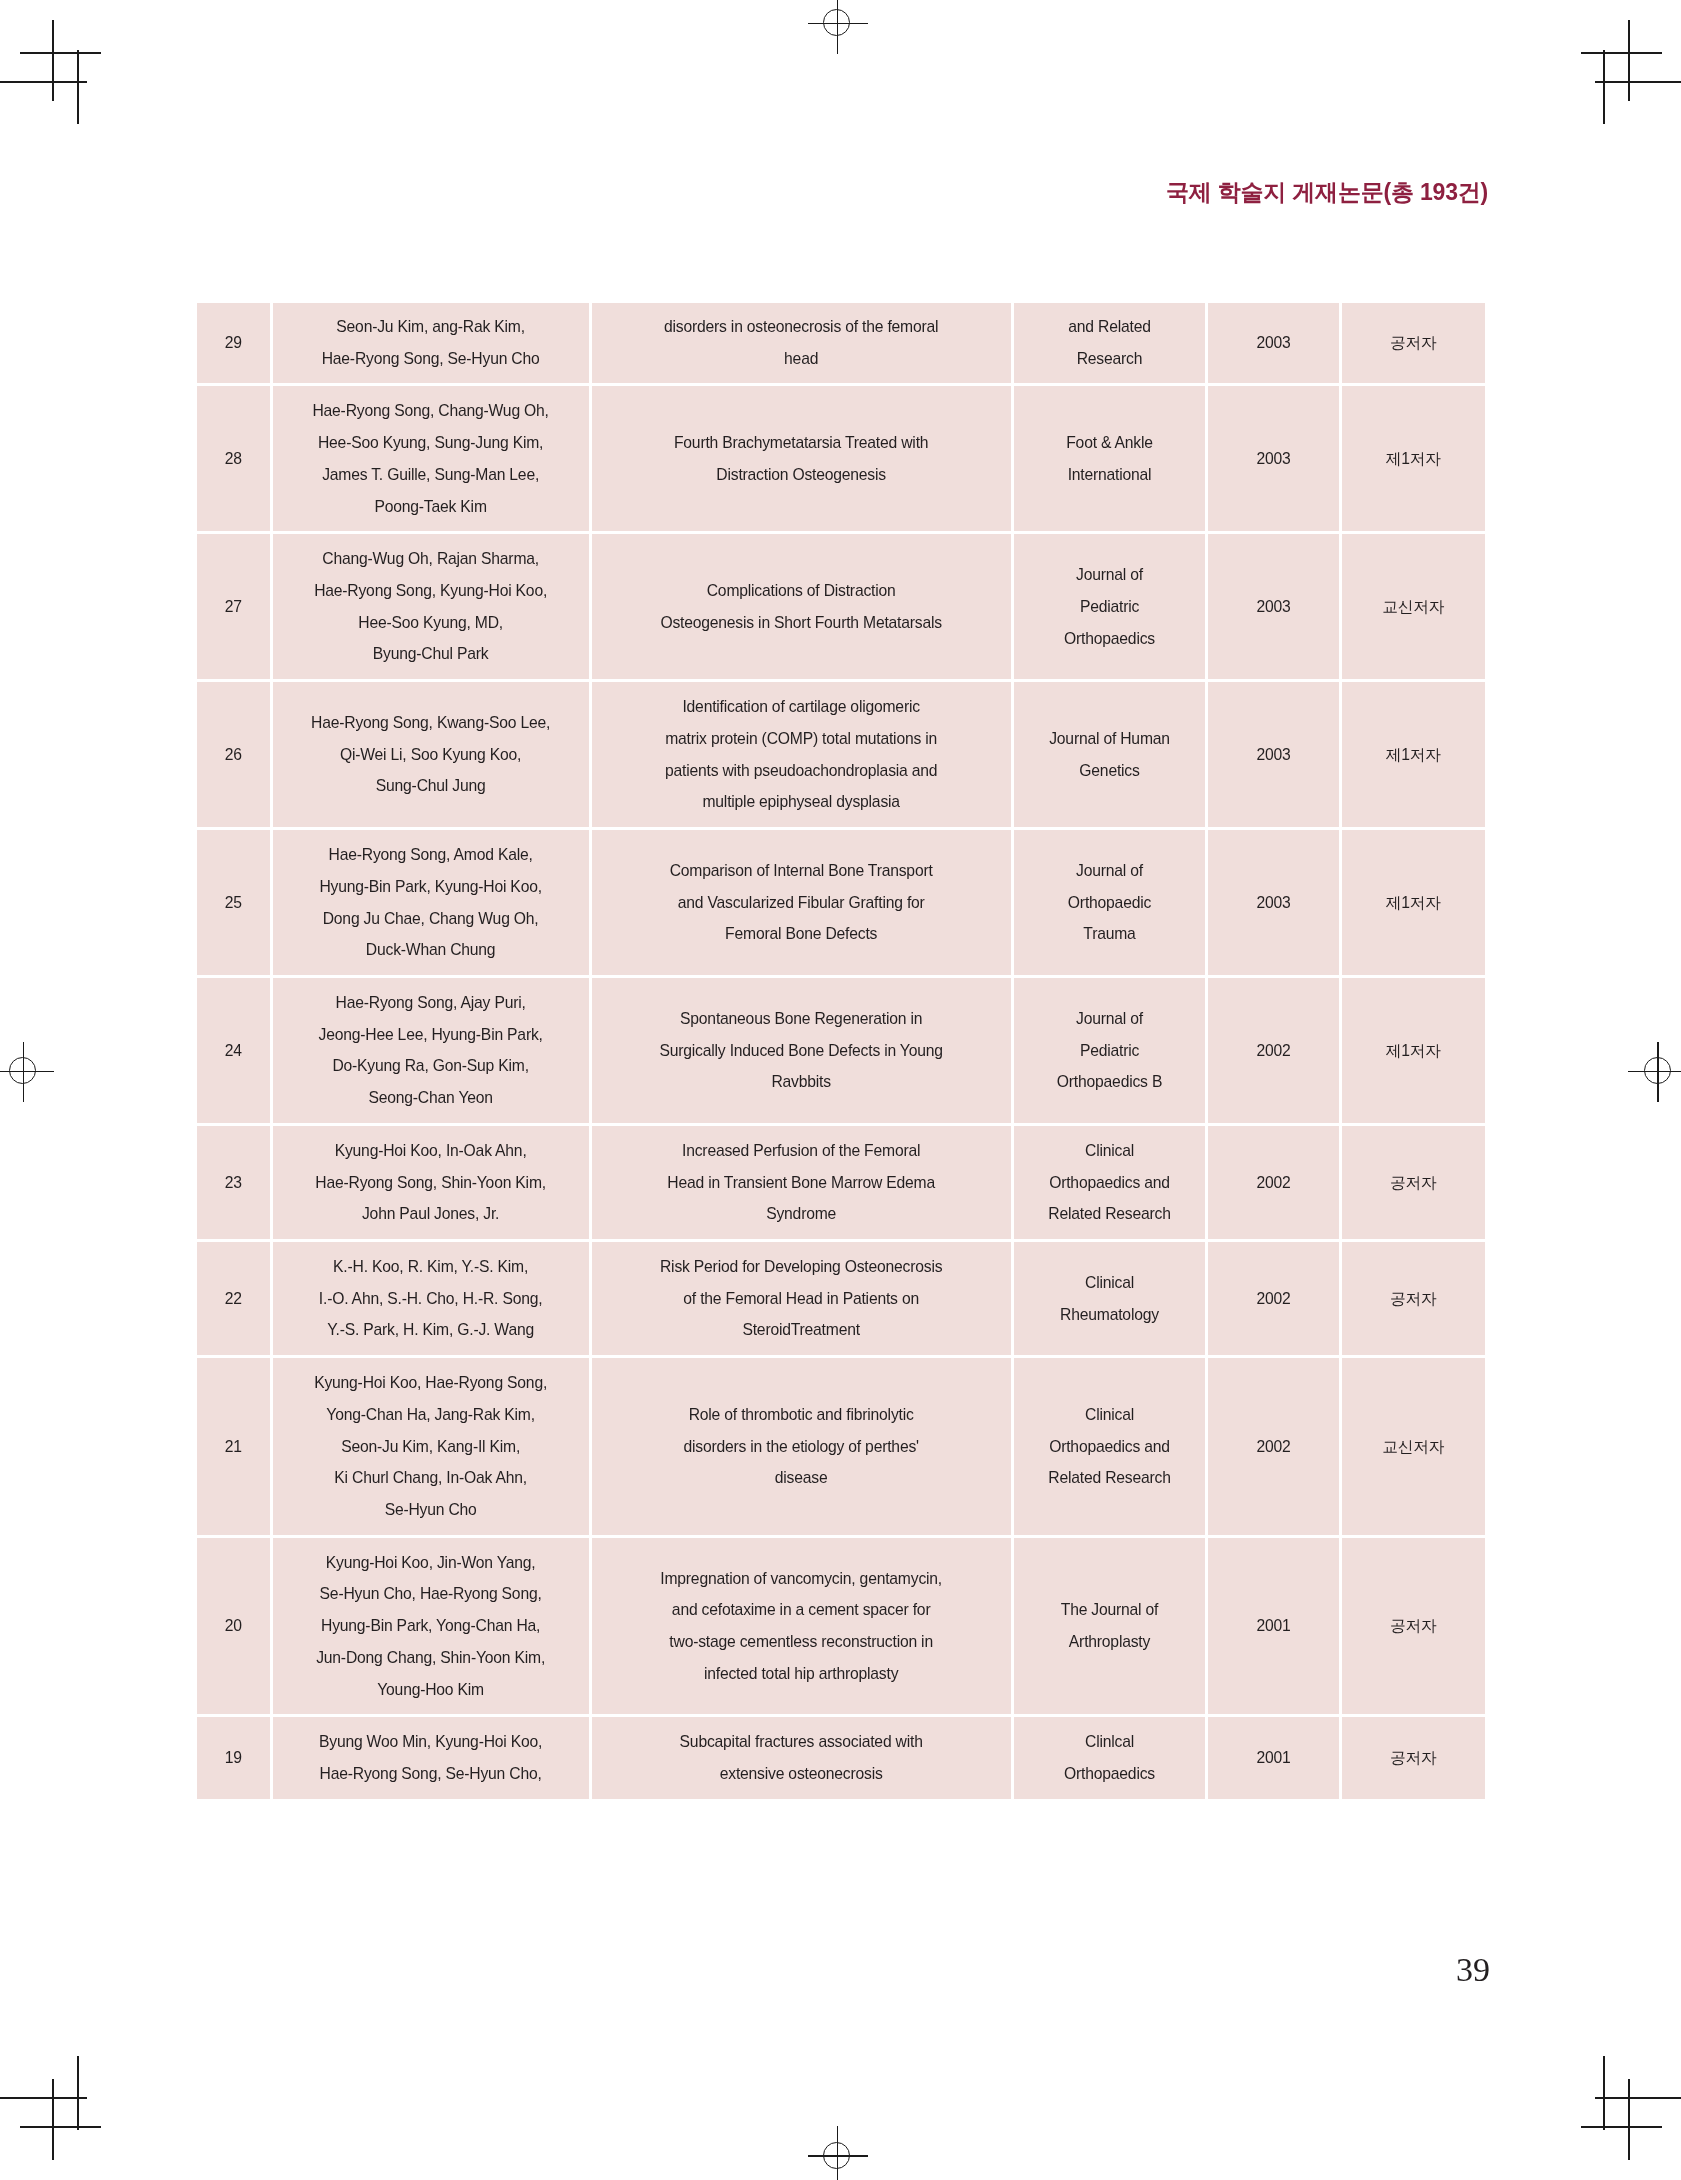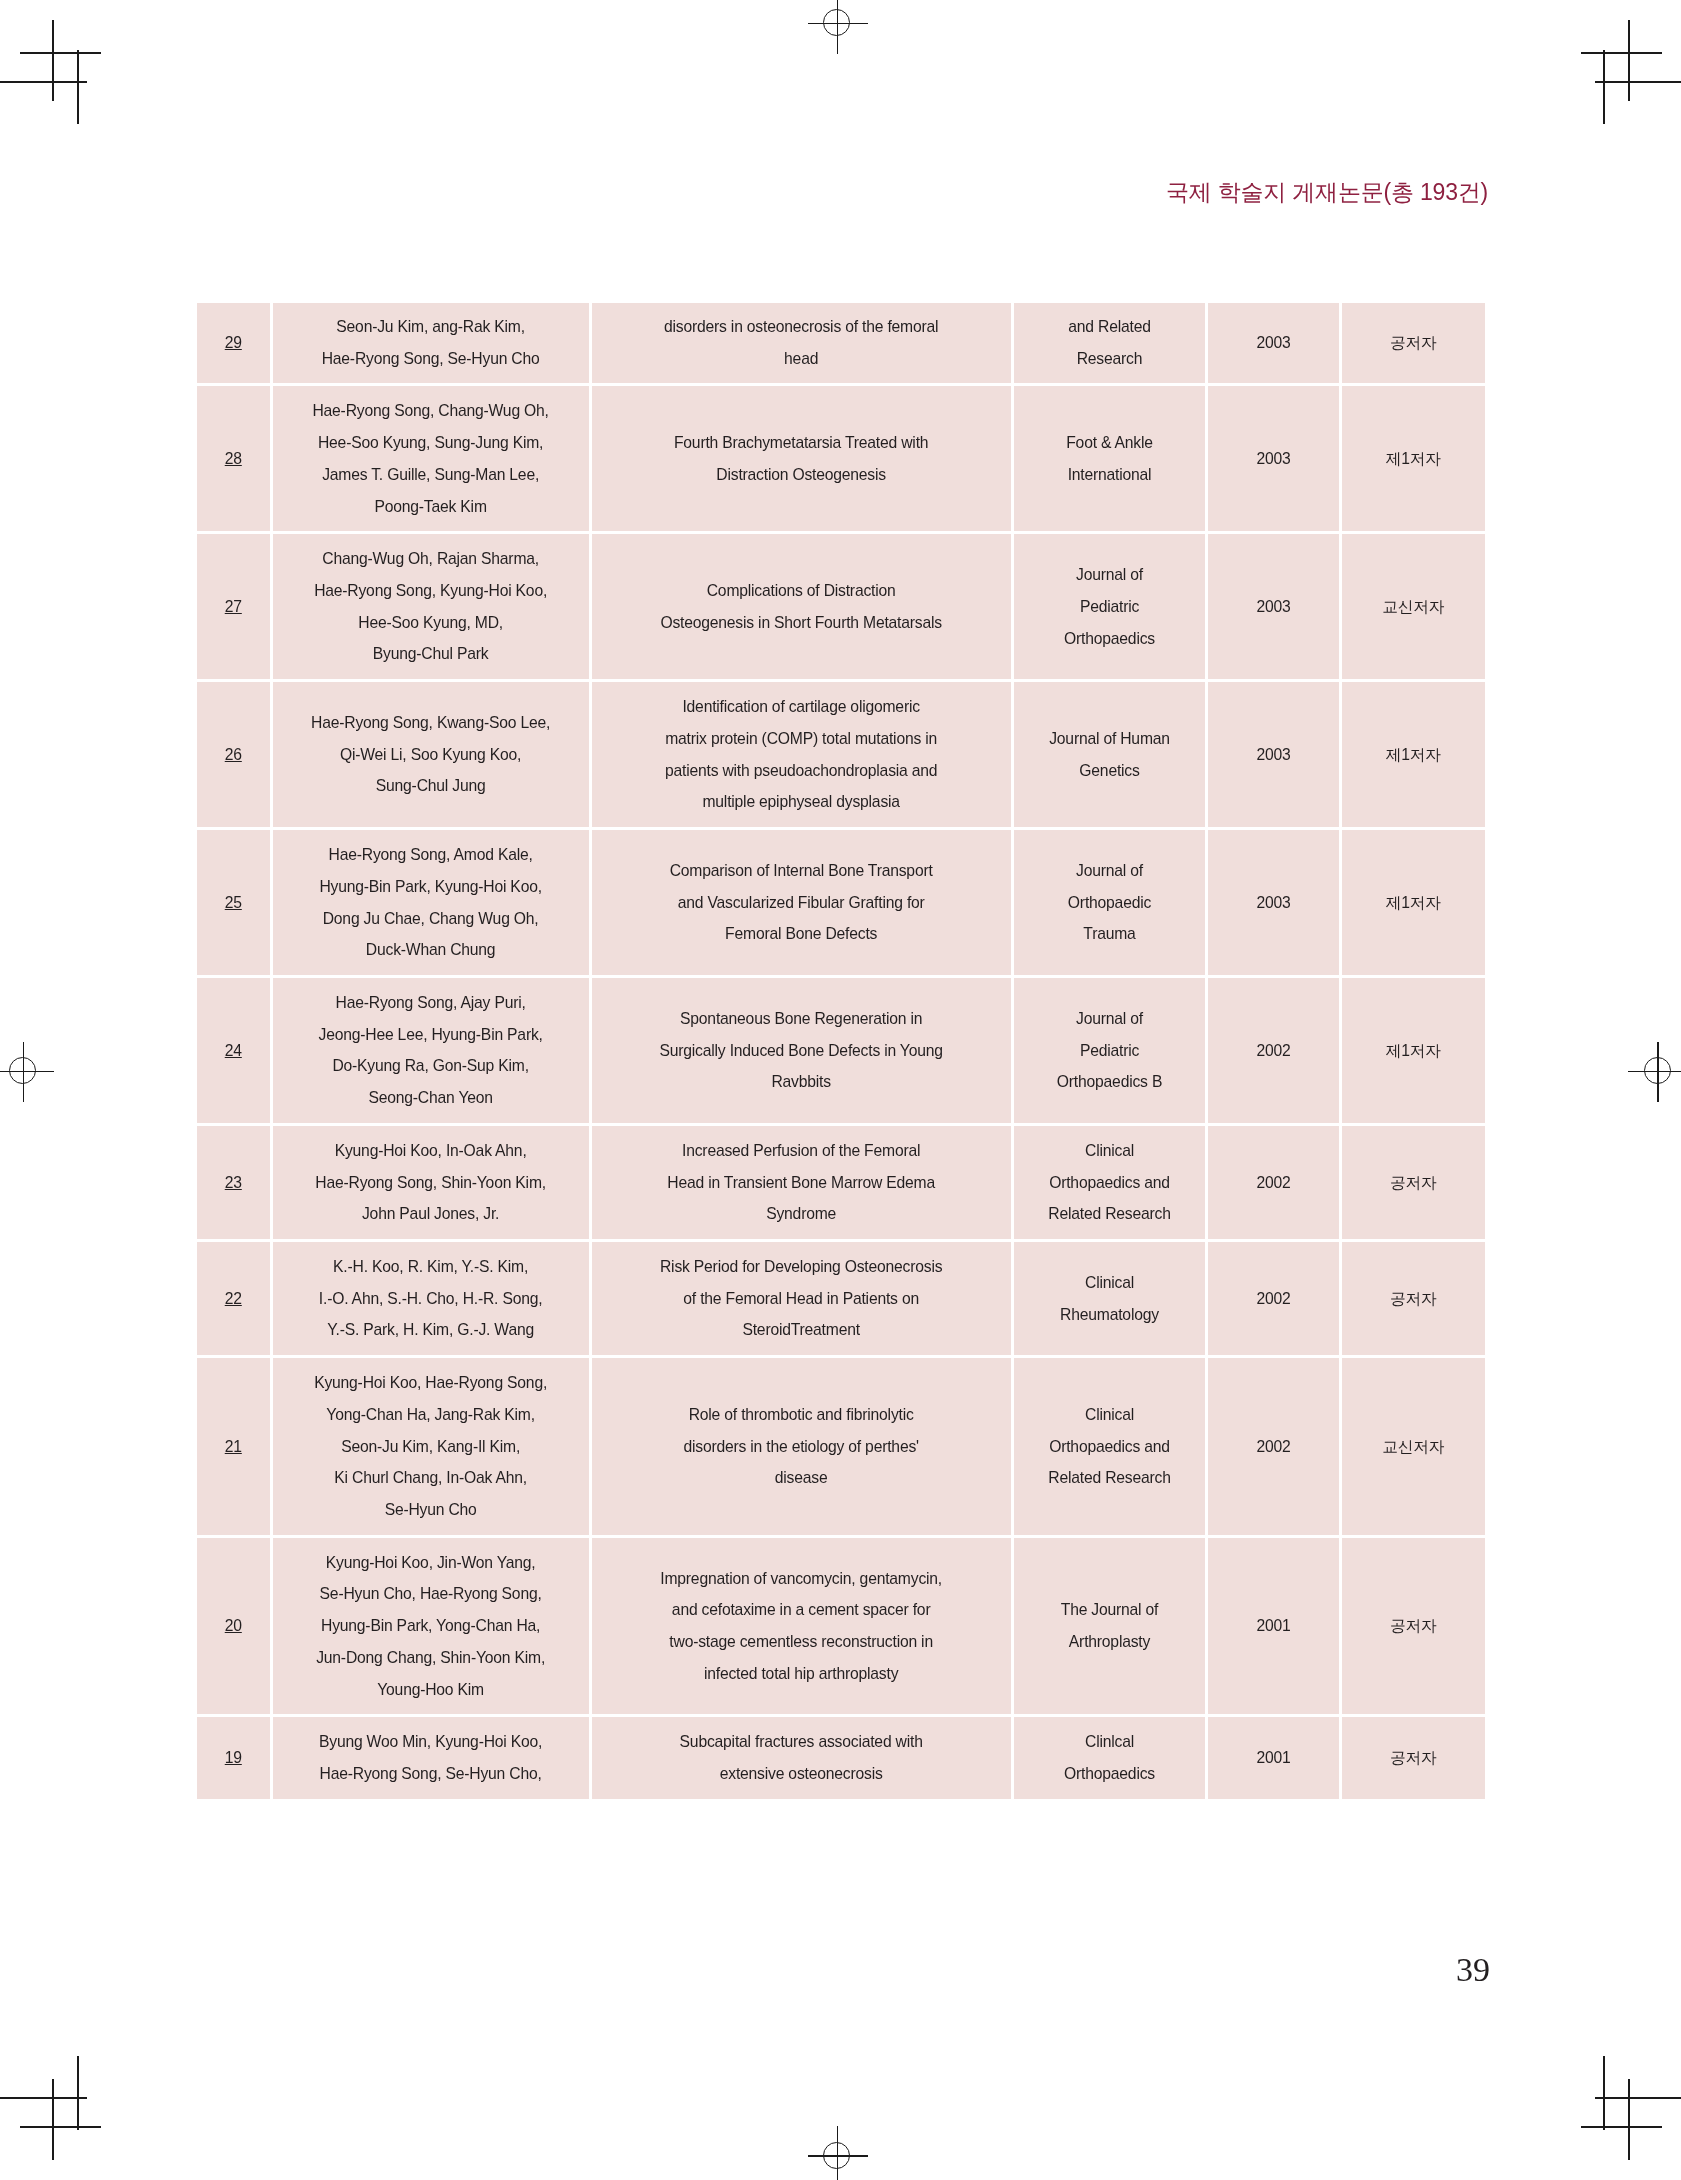--- a/index.html
+++ b/index.html
@@ -49,21 +49,21 @@
     height: 1.4px; width: 60px;
     background: #1a1a1a;
   }
 
   
   .running-head {
     position: absolute;
     right: 194px;
     top: 177px;
     font-size: 23px;
-    font-weight: normal;
+    font-weight: bold;
     letter-spacing: -0.2px;
     color: #8e2040;
     white-space: nowrap;
     margin-left: 28px;
   }
 
   
   .pub-table {
     position: absolute;
     left: 194px;
@@ -76,21 +76,21 @@
   .pub-table td {
     background: #f0dedb;
     color: #231f20;
     text-align: center;
     vertical-align: middle;
     padding: 9px 6.3px;
     font-size: 15.7px;
     line-height: 2.02;
     letter-spacing: -0.2px;
   }
-  .col-no     { width: 58px;  font-size: 16.3px; text-decoration: underline; }
+  .col-no     { width: 58px;  font-size: 16.3px; }
   .col-authors{ width: 295px; }
   .col-title  { width: 395px; }
   .col-journal{ width: 174px; }
   .col-year   { width: 114px; font-size: 16.3px; }
   .col-role   { width: 127px; font-size: 17px; }
 
   .cell-lines span { display: block; }
 
   
   .row-clip-top td   { padding-top: 8px; }

